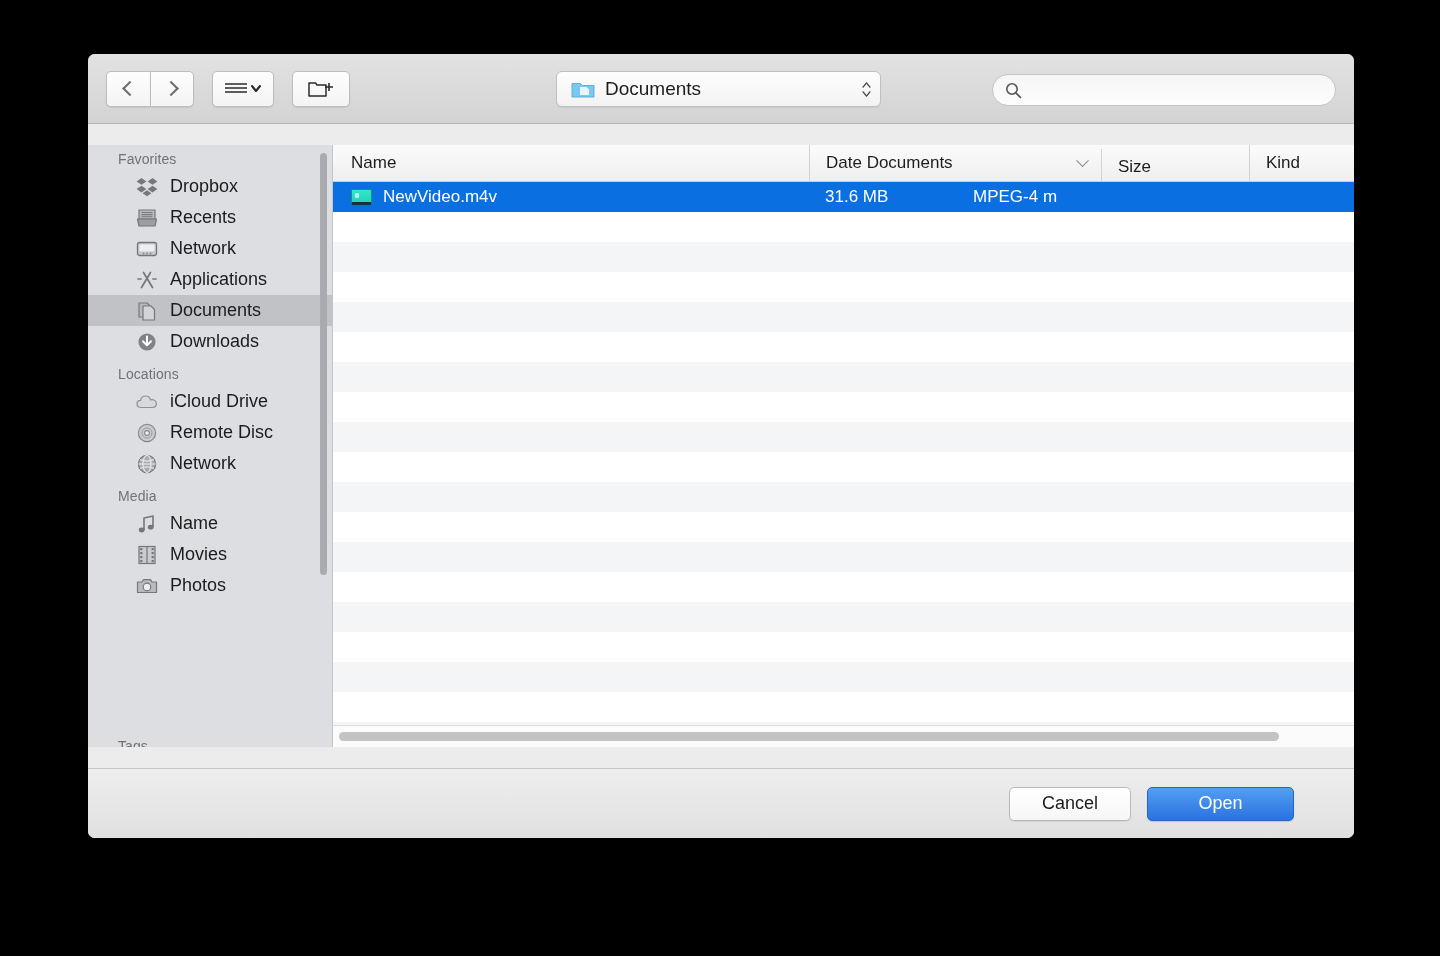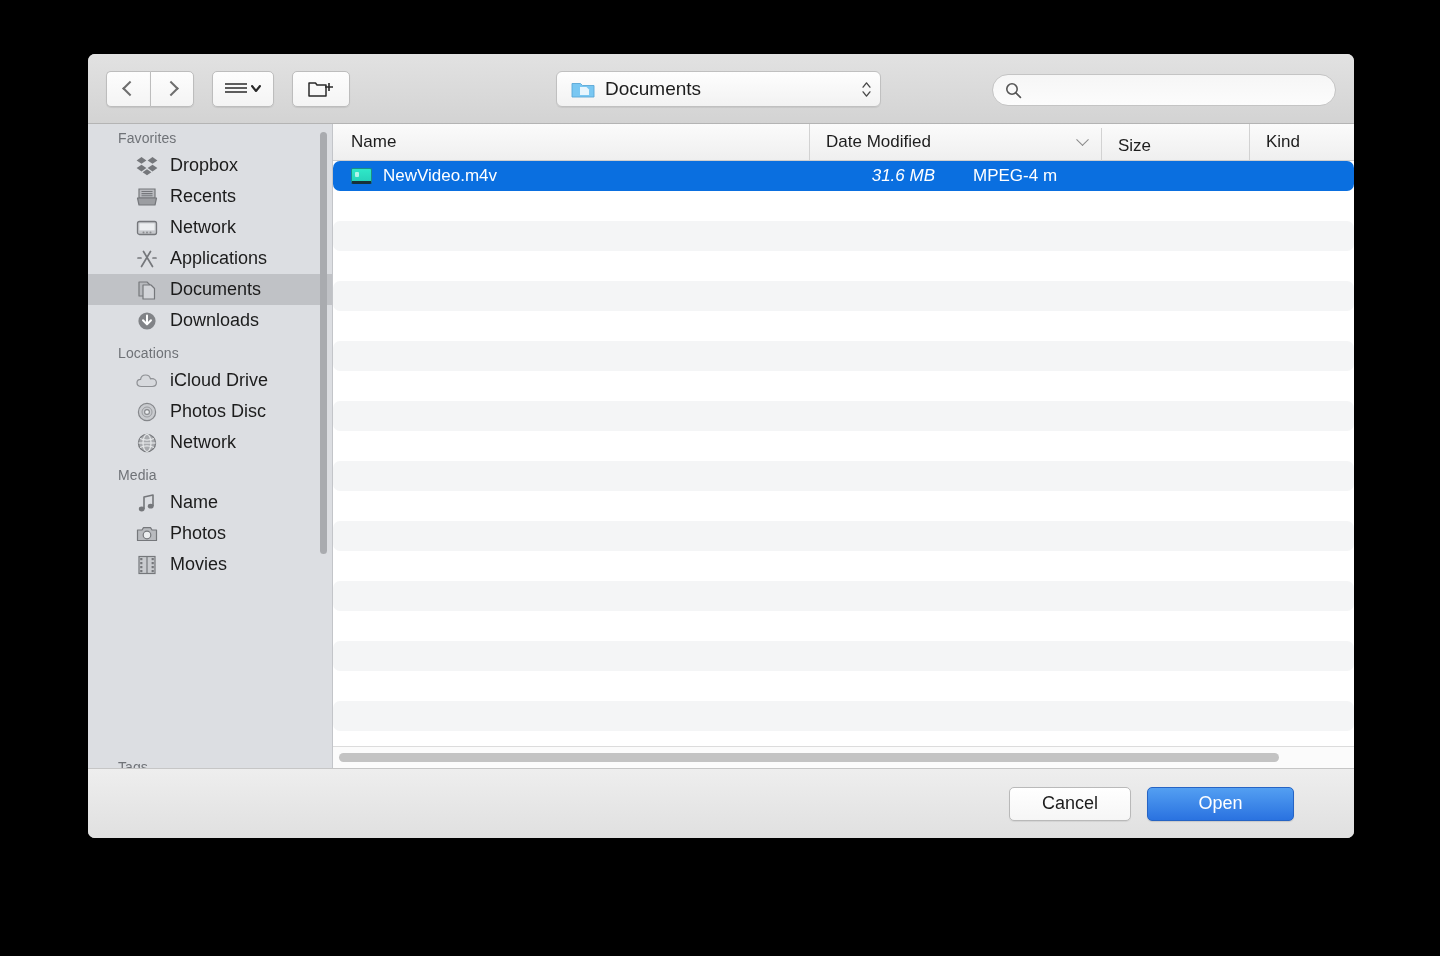--- a/index.html
+++ b/index.html
@@ -19,20 +19,21 @@
     left: 88px;
     top: 54px;
     width: 1266px;
     height: 784px;
     background: #ececec;
     border-radius: 7px;
     box-shadow: 0 14px 38px rgba(0,0,0,0.85), 0 2px 9px rgba(0,0,0,0.6);
     overflow: hidden;
     display: flex;
     flex-direction: column;
+    gap: 21px;
   }
 
   
   #toolbar {
     height: 70px;
     flex: 0 0 70px;
     background: linear-gradient(to bottom, #e2e2e2 0%, #d3d3d3 100%);
     border-bottom: 1px solid #b4b4b4;
     display: flex;
     align-items: center;
@@ -205,27 +206,26 @@
   }
 
   #rows { flex: 1; position: relative; overflow: hidden; }
   .row {
     height: 30px;
     display: flex;
     align-items: center;
     font-size: 17px;
     color: #1d1d1d;
     cursor: default;
-    border-radius: 7px;
   }
   .row.alt { background: #f4f5f6; }
   .row.sel { background: #0a6fe0; color: #ffffff; }
   .cell-name { width: 476px; display: flex; align-items: center; padding-left: 18px; }
   .cell-date { width: 292px; padding-left: 16px; }
-  .cell-size { width: 148px; padding-left: 16px; text-align: right; padding-right: 22px; font-style: italic; }
+  .cell-size { width: 148px; padding-left: 16px; text-align: left; padding-right: 22px; }
   .cell-kind { flex: 1; padding-left: 16px; white-space: nowrap; overflow: hidden; }
   .filename { margin-left: 11px; }
 
   .vidicon {
     width: 21px; height: 16px;
     background: linear-gradient(to bottom, #2fe8c8 0%, #27d3bb 100%);
     border: 1px solid #1b8f85;
     border-bottom: 3px solid #17313a;
     border-radius: 2px;
     flex: 0 0 21px;
@@ -450,21 +450,21 @@
       </div>
 
       <div class="sb-item">
         <span class="sb-icon">
           <svg width="22" height="20" viewBox="0 0 22 20">
             <circle cx="11" cy="10" r="8.6" fill="#c9cbcf" stroke="#85878b" stroke-width="1.2"></circle>
             <circle cx="11" cy="10" r="5" fill="none" stroke="#9a9ca0" stroke-width="1"></circle>
             <circle cx="11" cy="10" r="2.4" fill="#eceef0" stroke="#85878b" stroke-width="1.1"></circle>
           </svg>
         </span>
-        <span class="sb-label">Photos Disc</span>
+        <span class="sb-label">Remote Disc</span>
       </div>
 
       <div class="sb-item">
         <span class="sb-icon">
           <svg width="22" height="20" viewBox="0 0 22 20">
             <circle cx="11" cy="10" r="8.6" fill="#a8aaae" stroke="#75777b" stroke-width="1.2"></circle>
             <g fill="none" stroke="#e6e8ea" stroke-width="1.2">
               <ellipse cx="11" cy="10" rx="4" ry="8.6"></ellipse>
               <line x1="2.4" y1="10" x2="19.6" y2="10"></line>
               <path d="M4 5.5 Q11 8.6 18 5.5"></path>
@@ -479,30 +479,20 @@
 
       <div class="sb-item">
         <span class="sb-icon">
           <svg width="22" height="20" viewBox="0 0 22 20">
             <path d="M8 16 L8 4 L17 2 L17 13" fill="none" stroke="#75777b" stroke-width="1.6" stroke-linejoin="round"></path>
             <ellipse cx="5.7" cy="16" rx="2.9" ry="2.4" fill="#75777b"></ellipse>
             <ellipse cx="14.7" cy="13.2" rx="2.9" ry="2.4" fill="#75777b"></ellipse>
           </svg>
         </span>
         <span class="sb-label">Name</span>
-      </div>
-
-      <div class="sb-item">
-        <span class="sb-icon">
-          <svg width="22" height="20" viewBox="0 0 22 20">
-            <path d="M1.5 6 L6 6 L7.5 3.6 L14.5 3.6 L16 6 L20.5 6 L20.5 16.5 L1.5 16.5 Z" fill="#b9bbbf" stroke="#75777b" stroke-width="1.2" stroke-linejoin="round"></path>
-            <circle cx="11" cy="11" r="3.8" fill="#eceef0" stroke="#75777b" stroke-width="1.2"></circle>
-          </svg>
-        </span>
-        <span class="sb-label">Photos</span>
       </div>
 
       <div class="sb-item">
         <span class="sb-icon">
           <svg width="22" height="20" viewBox="0 0 22 20">
             <rect x="3" y="1.5" width="16" height="17" fill="#c9cbcf" stroke="#75777b" stroke-width="1.2"></rect>
             <line x1="11" y1="1.5" x2="11" y2="18.5" stroke="#75777b" stroke-width="1.2"></line>
             <g fill="#75777b">
               <rect x="4.2" y="3" width="2.2" height="2.2"></rect>
                 <rect x="4.2" y="7" width="2.2" height="2.2"></rect>
@@ -511,33 +501,43 @@
               <rect x="15.6" y="3" width="2.2" height="2.2"></rect>
                 <rect x="15.6" y="7" width="2.2" height="2.2"></rect>
               <rect x="15.6" y="11" width="2.2" height="2.2"></rect>
                 <rect x="15.6" y="15" width="2.2" height="2.2"></rect>
             </g>
           </svg>
         </span>
         <span class="sb-label">Movies</span>
       </div>
 
+      <div class="sb-item">
+        <span class="sb-icon">
+          <svg width="22" height="20" viewBox="0 0 22 20">
+            <path d="M1.5 6 L6 6 L7.5 3.6 L14.5 3.6 L16 6 L20.5 6 L20.5 16.5 L1.5 16.5 Z" fill="#b9bbbf" stroke="#75777b" stroke-width="1.2" stroke-linejoin="round"></path>
+            <circle cx="11" cy="11" r="3.8" fill="#eceef0" stroke="#75777b" stroke-width="1.2"></circle>
+          </svg>
+        </span>
+        <span class="sb-label">Photos</span>
+      </div>
+
       <div class="sb-clip">
         <div class="sb-section">Tags</div>
       </div>
 
       <div id="sb-scroll"></div>
     </div>
 
     <div id="filelist">
 
       <div id="colheader">
         <div class="col name">Name</div>
         <div class="col date">
-          <span>Date Modified</span>
+          <span>Date Documents</span>
           <span class="sortchev"></span>
         </div>
         <div class="col size">Size</div>
         <div class="col kind">Kind</div>
       </div>
 
       <div id="rows">
         <div class="row sel">
           <div class="cell-name">
             <span class="vidicon"></span>

